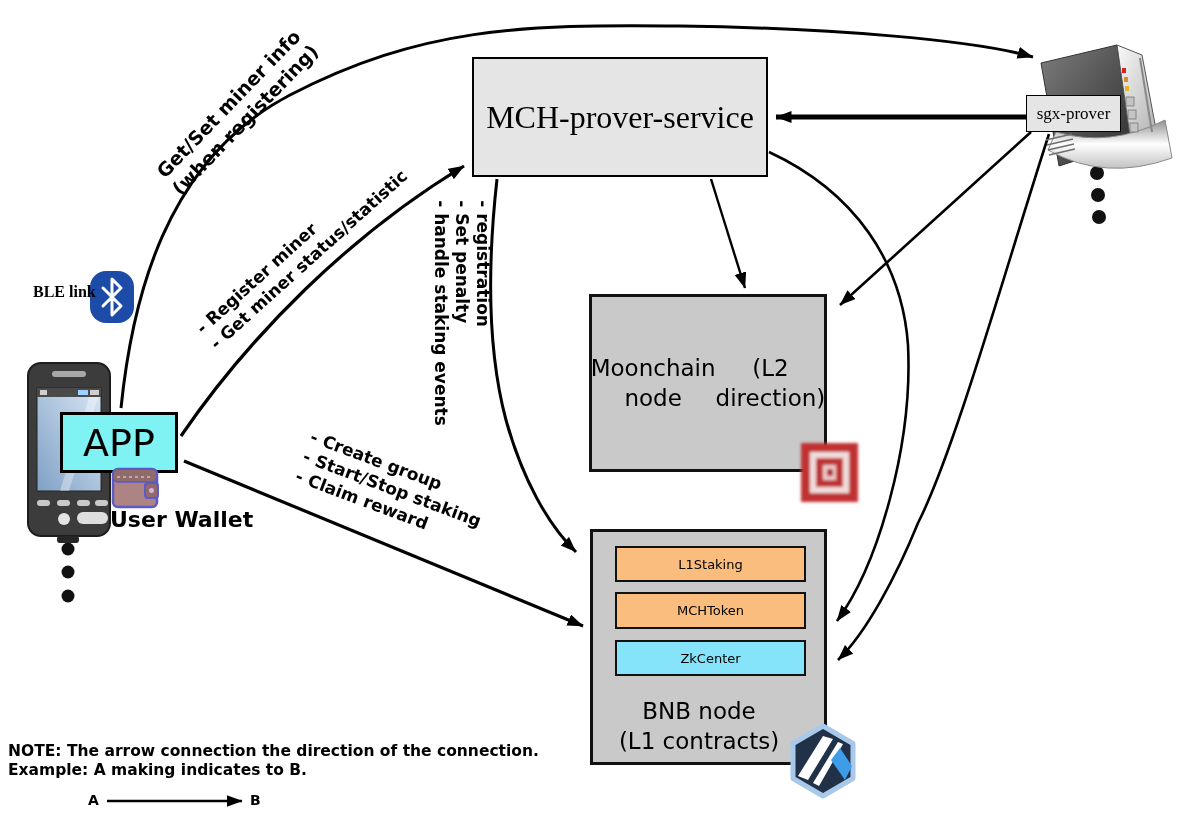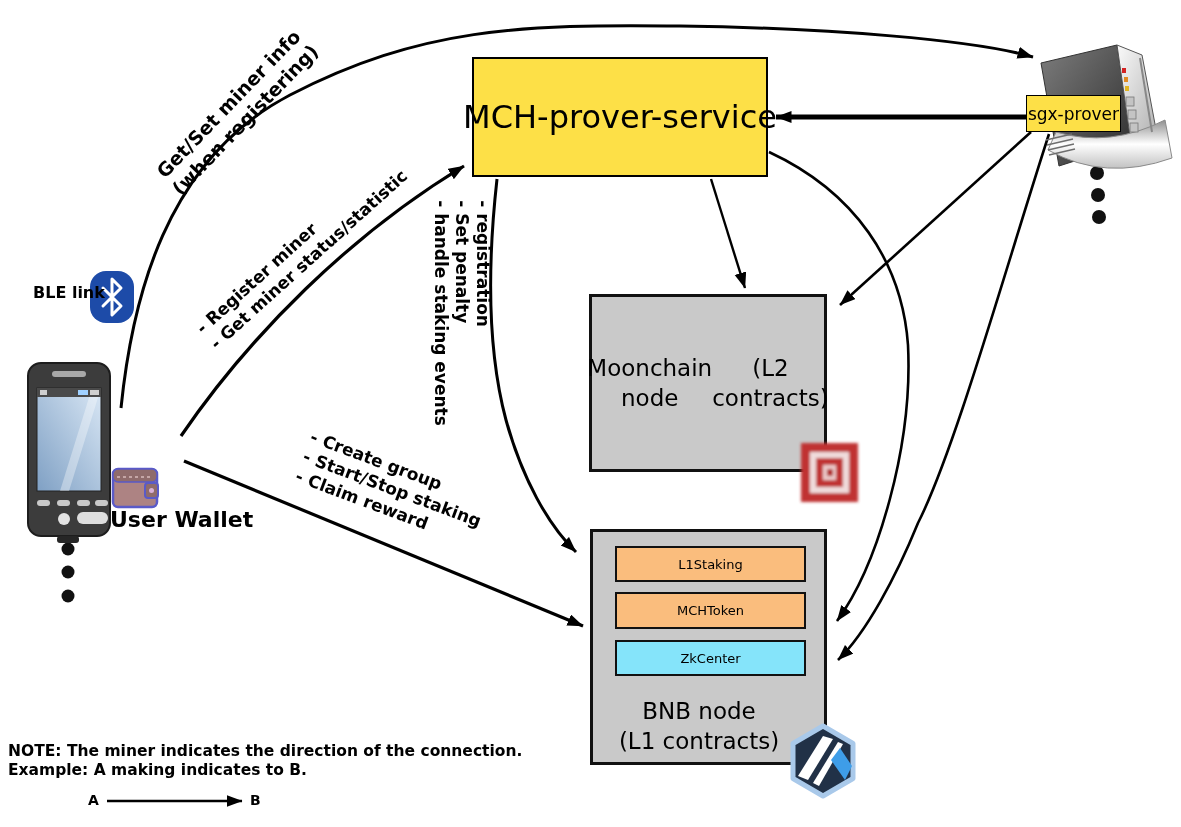--- a/index.html
+++ b/index.html
@@ -4,21 +4,21 @@
 <style>
   html,body{margin:0;padding:0;background:#fff;}
   #canvas{
     position:relative;width:1181px;height:827px;background:#ffffff;overflow:hidden;
     font-family:"DejaVu Sans","Liberation Sans",sans-serif;color:#000;
   }
   svg{display:block;}
   #edge-layer{position:absolute;left:0;top:0;z-index:1;}
   #logo-layer{position:absolute;left:0;top:0;z-index:4;pointer-events:none;}
   .node{position:absolute;box-sizing:border-box;display:flex;align-items:center;justify-content:center;z-index:2;}
-  .node-yellow{background:#fde047;border:2px solid #000;}
+  .node-yellow{background:#e5e5e5;border:2px solid #000;font-family:Liberation Serif, serif;}
   .node-gray{background:#c9c9c9;border:3px solid #111;}
   #mch-box{left:472px;top:57px;width:296px;height:120px;font-size:32px;white-space:nowrap;}
   #sgx-box{left:1026px;top:95px;width:95px;height:37px;font-size:17px;border-width:1.5px;white-space:nowrap;}
   #moon-box{left:589px;top:294px;width:238px;height:178px;flex-direction:row;font-size:23px;line-height:30px;text-align:center;}
   #bnb-box{left:590px;top:529px;width:237px;height:236px;}
   .contract{position:absolute;left:22px;width:191px;height:36px;box-sizing:border-box;border:2px solid #111;
     display:flex;align-items:center;justify-content:center;font-size:13px;}
   .c0{top:14px;background:#fabd7d;}
   .c1{top:60px;background:#fabd7d;height:37px;}
   .c2{top:108px;background:#85e4fa;}
@@ -27,21 +27,21 @@
   .lbl{position:absolute;z-index:3;font-weight:bold;white-space:nowrap;}
   #lbl-getset{left:237px;top:112px;font-size:19px;line-height:23px;text-align:center;
     transform:translate(-50%,-50%) rotate(-46deg);}
   #lbl-register{left:302px;top:252px;font-size:17px;line-height:21px;
     transform:translate(-50%,-50%) rotate(-42deg);}
   #lbl-regvert{left:461px;top:313px;font-size:17px;line-height:21px;
     transform:translate(-50%,-50%) rotate(90deg);}
   #lbl-create{left:392px;top:489px;font-size:17px;line-height:21px;
     transform:translate(-50%,-50%) rotate(20.5deg);}
   #lbl-miners{left:1047px;top:226px;font-size:30px;}
-  #lbl-ble{left:33px;top:283px;font-size:16px;}
+  #lbl-ble{left:33px;top:283px;font-size:16px;font-family:Liberation Serif, serif;}
   #lbl-wallet{left:110px;top:507px;font-size:22px;}
   #note-block{position:absolute;left:8px;top:742px;z-index:3;font-weight:bold;font-size:15.5px;line-height:19px;white-space:nowrap;}
   #note-a{position:absolute;left:88px;top:792px;z-index:3;font-weight:bold;font-size:14px;}
   #note-b{position:absolute;left:250px;top:792px;z-index:3;font-weight:bold;font-size:14px;}
 </style>
 </head>
 <body>
 
 <div id="canvas">
 
@@ -143,39 +143,42 @@
   <div id="mch-box" class="node node-yellow">
     <span>MCH-prover-service</span>
   </div>
 
   <div id="sgx-box" class="node node-yellow">
     <span>sgx-prover</span>
   </div>
 
   <div id="moon-box" class="node node-gray">
     <div>Moonchain node</div>
-    <div>(L2 contracts)</div>
+    <div>(L2 direction)</div>
   </div>
 
   <div id="bnb-box" class="node node-gray">
     <div class="contract c0">
       <span>L1Staking</span>
     </div>
     <div class="contract c1">
       <span>MCHToken</span>
     </div>
     <div class="contract c2">
       <span>ZkCenter</span>
     </div>
     <div class="bnb-label">
       <div>BNB node</div>
       <div>(L1 contracts)</div>
     </div>
   </div>
 
+  <div id="app-box" class="node">
+    <span>APP</span>
+  </div>
 
   <div id="lbl-getset" class="lbl">
     <div>Get/Set miner info</div>
     <div>(when registering)</div>
   </div>
 
   <div id="lbl-register" class="lbl">
     <div>- Register miner</div>
     <div>- Get miner status/statistic</div>
   </div>
@@ -189,21 +192,21 @@
   <div id="lbl-create" class="lbl">
     <div>- Create group</div>
     <div>- Start/Stop staking</div>
     <div>- Claim reward</div>
   </div>
 
   <div id="lbl-ble" class="lbl">BLE link</div>
   <div id="lbl-wallet" class="lbl">User Wallet</div>
 
   <div id="note-block">
-    <div>NOTE: The miner indicates the direction of the connection.</div>
+    <div>NOTE: The arrow connection the direction of the connection.</div>
     <div>Example: A making indicates to B.</div>
   </div>
   <span id="note-a">A</span>
   <span id="note-b">B</span>
 
   <svg id="logo-layer" width="1181" height="827" viewBox="0 0 1181 827">
 
     <g filter="url(#blur1)">
       <rect x="801" y="443" width="57" height="59" fill="#c03030"></rect>
       <rect x="810" y="452" width="39" height="41" fill="#f0dcdc"></rect>

